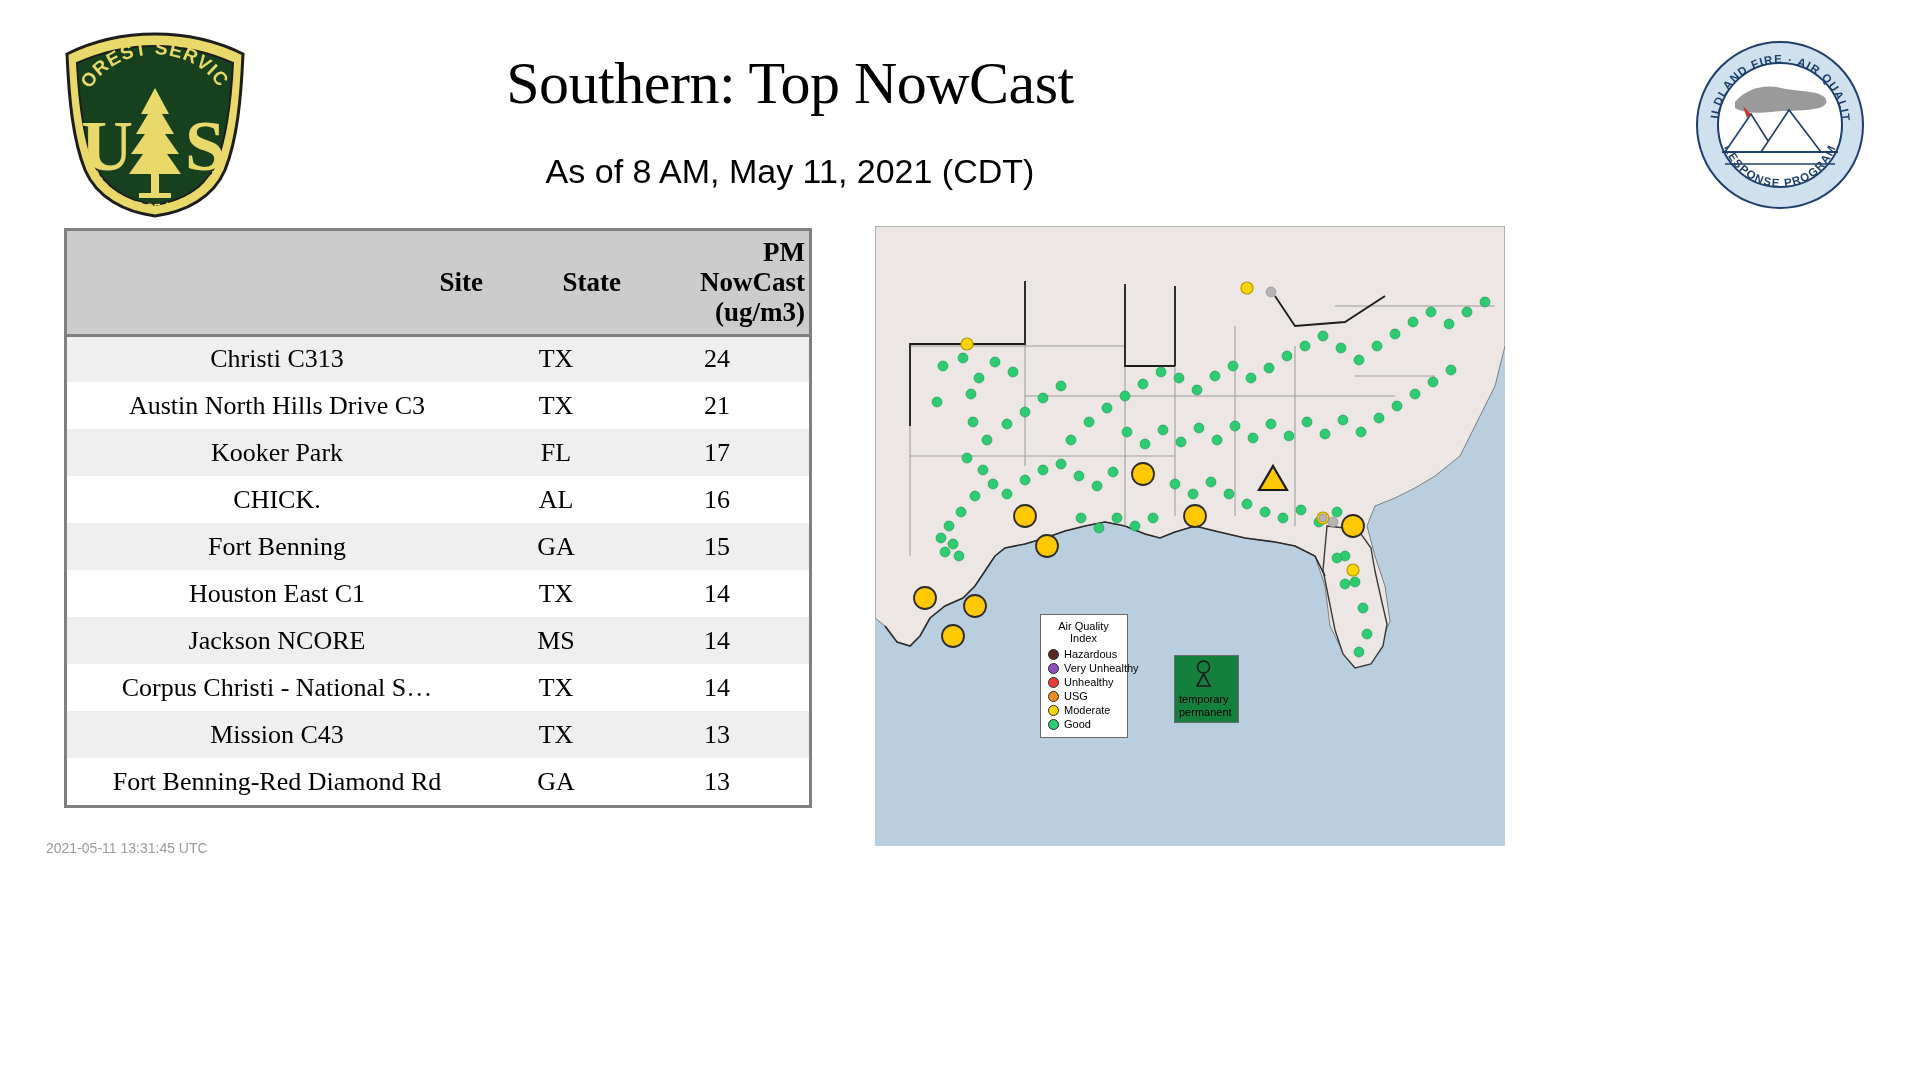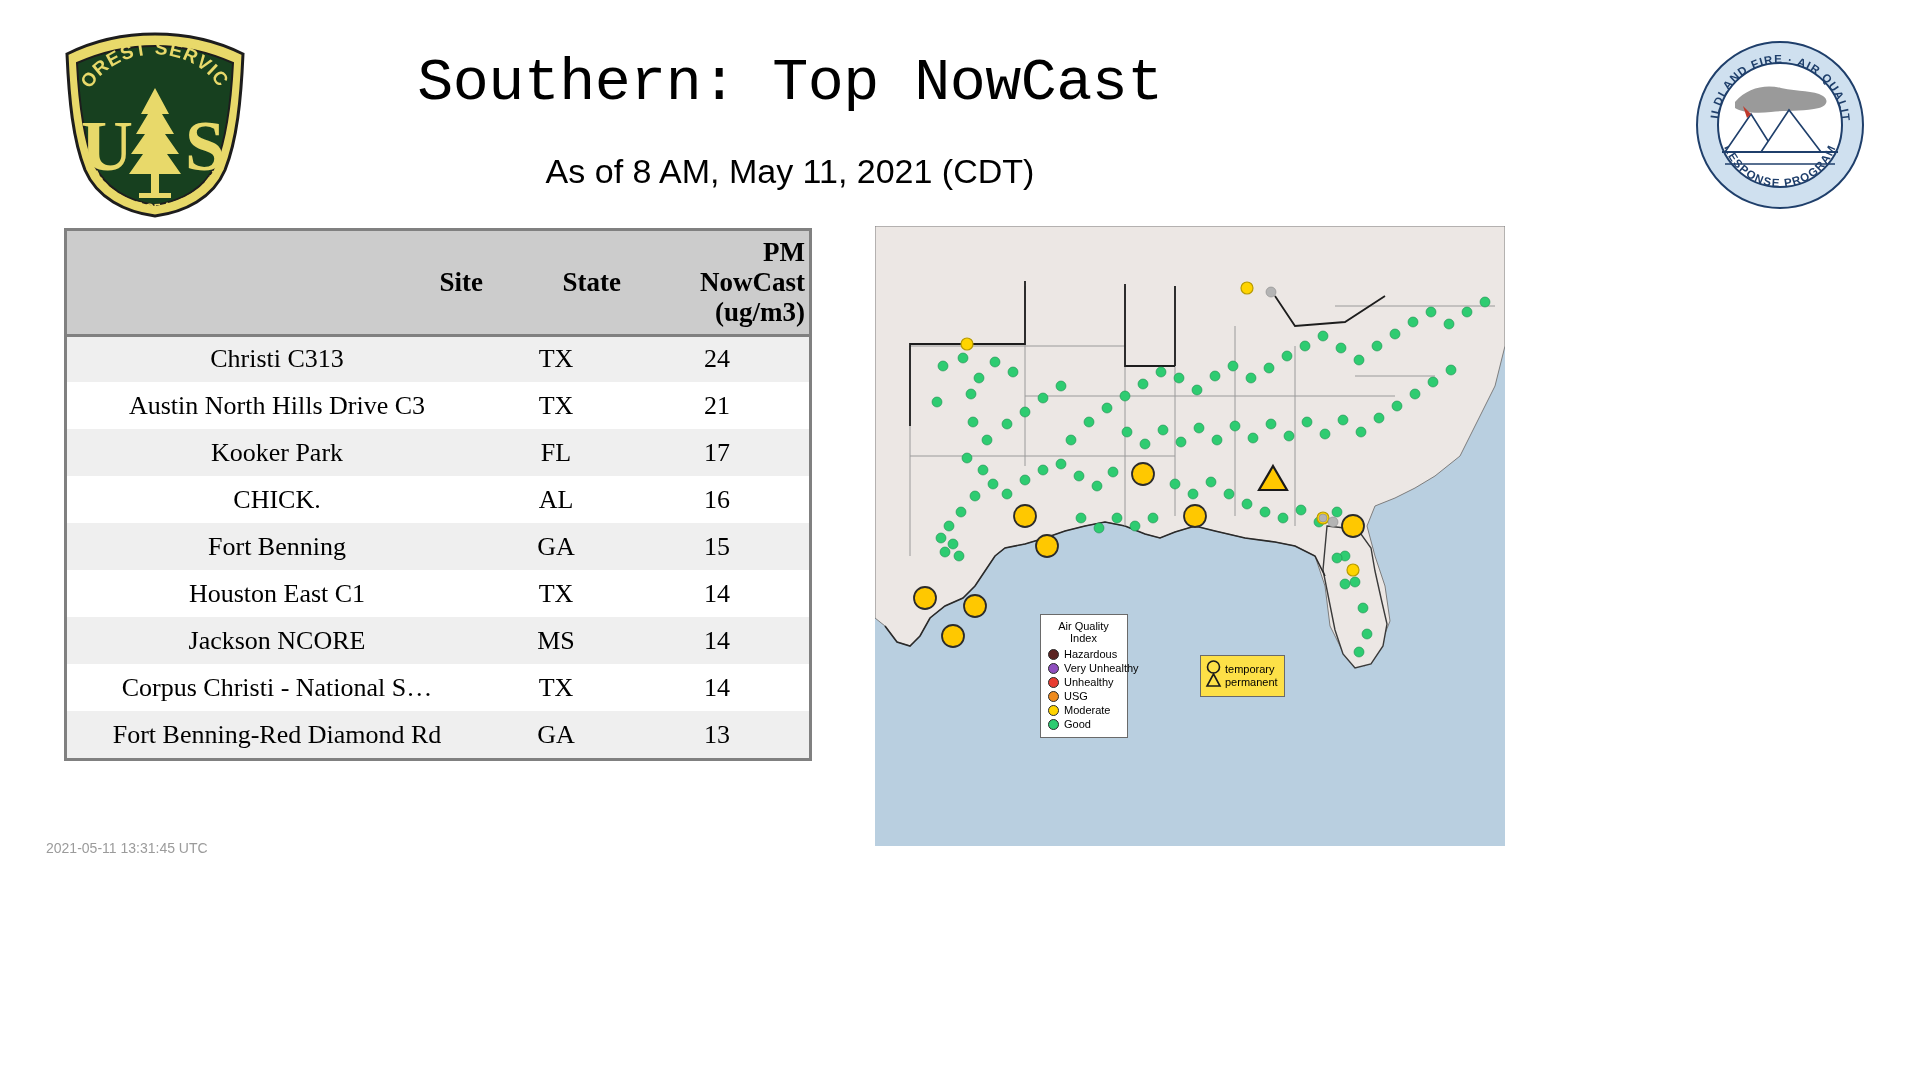--- a/index.html
+++ b/index.html
@@ -12,21 +12,21 @@
   #page { position: relative; width: 1920px; height: 1080px; background: #fff; }
 
   
   .fs-shield { position: absolute; left: 55px; top: 30px; width: 200px; height: 190px; }
 
   
   .main-title {
     position: absolute; left: 260px; top: 52px; width: 1060px;
     text-align: center; font-size: 60px; font-weight: 400;
     color: #000; letter-spacing: -0.5px; line-height: 1.05;
-    font-family: Liberation Mono, monospace;
+    font-family: Liberation Serif, serif;
   }
   .sub-title {
     position: absolute; left: 260px; top: 152px; width: 1060px;
     text-align: center; font-size: 34px; font-weight: 400; color: #000;
     font-family: "Liberation Sans", sans-serif;
   }
 
   
   .seal { position: absolute; right: 55px; top: 40px; width: 170px; height: 170px; }
 
@@ -87,25 +87,25 @@
     margin-bottom: 3px; font-weight: 400;
   }
   .legend-row { display: flex; align-items: center; height: 14px; }
   .legend-dot {
     width: 11px; height: 11px; border-radius: 50%;
     border: 1px solid #2b2b2b; margin-right: 5px; flex: none;
   }
   .legend-label { font-size: 11px; color: #000; white-space: nowrap; }
 
   .legend-marker {
-    position: absolute; left: 1200px; top: 655px;
-    background: #fde047; border: 1px solid #6a6a6a;
+    position: absolute; left: 1174px; top: 655px;
+    background: #15803d; border: 1px solid #6a6a6a;
     padding: 3px 6px 3px 4px;
     font-family: "Liberation Sans", sans-serif;
-    display: flex; align-items: center;
+    display: flex; align-items: center; flex-direction: column;
   }
   .legend-marker .shapes { width: 17px; margin-right: 3px; }
   .legend-marker .labels { font-size: 11px; line-height: 13px; color: #000; }
 </style>
 </head>
 <body>
 
 <div id="page">
 
   <div class="fs-shield">
@@ -211,20 +211,25 @@
           </tr>
           <tr>
             <td class="col-site">Jackson NCORE</td>
             <td class="col-state">MS</td>
             <td class="col-pm">14</td>
           </tr>
           <tr>
             <td class="col-site">Corpus Christi - National S…</td>
             <td class="col-state">TX</td>
             <td class="col-pm">14</td>
+          </tr>
+          <tr>
+            <td class="col-site">Mission C43</td>
+            <td class="col-state">TX</td>
+            <td class="col-pm">13</td>
           </tr>
           <tr>
             <td class="col-site">Fort Benning-Red Diamond Rd</td>
             <td class="col-state">GA</td>
             <td class="col-pm">13</td>
           </tr>
         </tbody>
     </table>
   </div>
 

